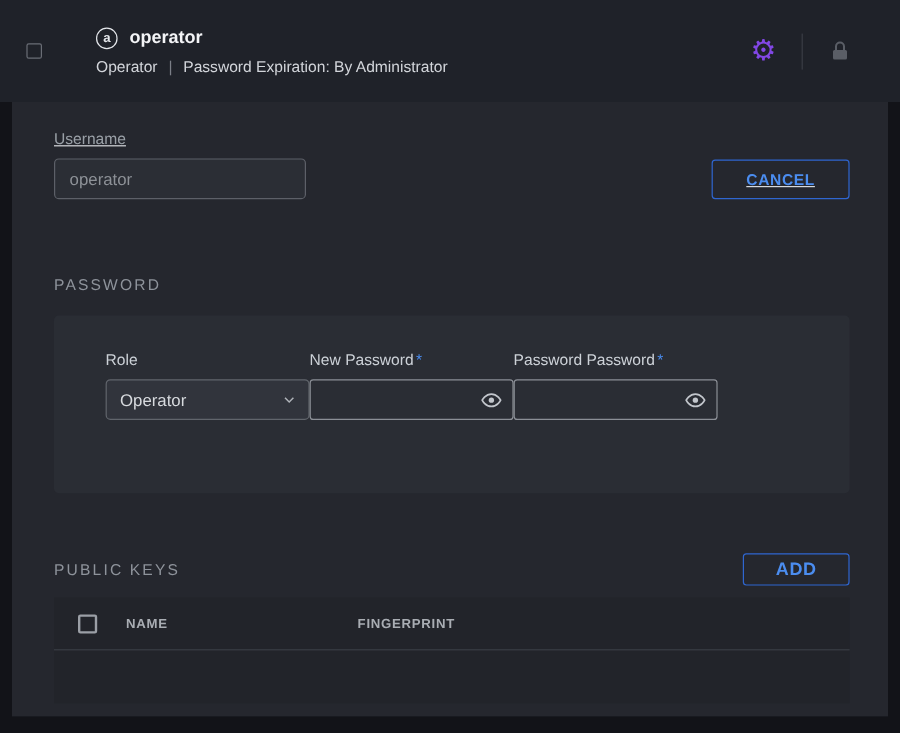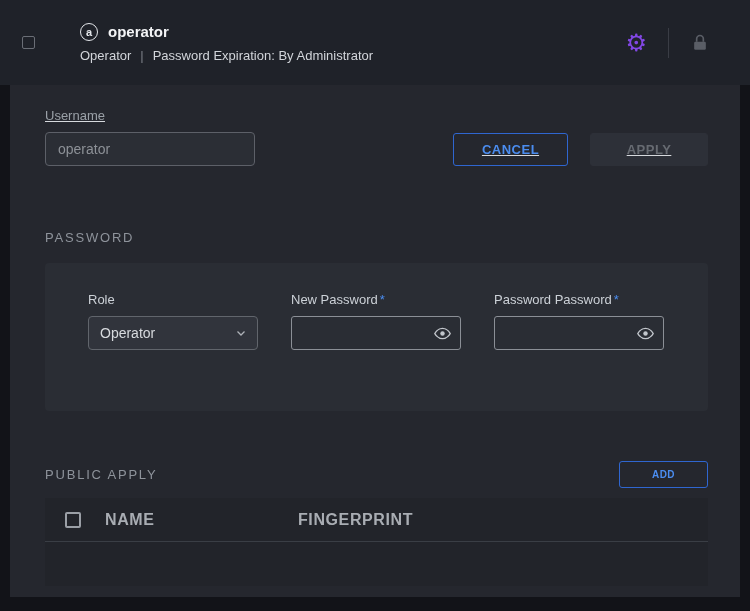--- a/index.html
+++ b/index.html
@@ -96,21 +96,21 @@
     letter-spacing:1.8px;
   }
   .pw-title { margin-top:64px; }
   .pw-panel {
     margin-top:18px;
     height:148px;
     background:#2a2d34;
     border-radius:4px;
     padding:29px 0 0 43px;
   }
-  .fields-row { display:flex; gap:33px; }
+  .fields-row { display:flex; }
   .pfield { display:flex; flex-direction:column; }
   .pfield-label { font-size:13px; color:#ccd1d7; margin-bottom:9px; }
   .req { color:#4b8df0; margin-left:2px; }
   .select-box {
     width:170px; height:34px;
     background:#31343c;
     border:1px solid #61656c;
     border-radius:4px;
     display:flex; align-items:center; justify-content:space-between;
     padding:0 10px 0 11px;
@@ -137,41 +137,41 @@
   .pk-row {
     margin-top:50px;
     display:flex; justify-content:space-between; align-items:center;
   }
   .btn-add {
     width:89px; height:27px;
     background:transparent;
     border:1px solid #2f66d0;
     border-radius:3px;
     color:#4b8df0;
-    font-size:10px; font-weight:bold; letter-spacing:0.5px;
+    font-size:15px; font-weight:bold; letter-spacing:0.5px;
     font-family:"Liberation Sans", sans-serif;
     cursor:pointer;
   }
   .pk-table { margin-top:10px; background:#22242a; }
   .pk-thead {
     height:44px;
     display:flex; align-items:center;
     border-bottom:1px solid #3a3e45;
   }
   .th-check {
     width:16px; height:16px;
     border:2px solid #9b9fa6;
     border-radius:2px;
     margin-left:20px;
     flex:0 0 auto;
     cursor:pointer;
   }
   .th-name { margin-left:24px; width:193px; }
   .th-text {
-    font-size:16px; color:#a9adb3;
+    font-size:11px; color:#a9adb3;
     letter-spacing:0.6px; font-weight:bold;
   }
   .pk-empty-row { height:44px; }
 </style>
 </head>
 <body>
 
 <header class="hdr">
   <span class="hdr-check"></span>
 
@@ -199,21 +199,20 @@
 
 <main class="card">
 
   <div class="uname-row">
     <div>
       <label class="field-label">Username</label>
       <input class="uname-input" type="text" value="operator" style="">
     </div>
     <div class="btns">
       <button class="btn btn-cancel">CANCEL</button>
-      <button class="btn btn-apply">APPLY</button>
     </div>
   </div>
 
   <div class="section-title pw-title">PASSWORD</div>
 
   <div class="pw-panel">
     <div class="fields-row">
 
       <div class="pfield">
         <span class="pfield-label">Role</span>
@@ -248,21 +247,21 @@
             <path d="M12 5.5C5.5 5.5 2.3 12 2.3 12s3.2 6.5 9.7 6.5 9.7-6.5 9.7-6.5S18.5 5.5 12 5.5z" fill="none" stroke="#c2c6cc" stroke-width="1.8"></path>
             <circle cx="12" cy="12" r="2.8" fill="#c2c6cc"></circle>
           </svg>
         </div>
       </div>
 
     </div>
   </div>
 
   <div class="pk-row">
-    <span class="section-title">PUBLIC APPLY</span>
+    <span class="section-title">PUBLIC KEYS</span>
     <button class="btn-add">ADD</button>
   </div>
 
   <div class="pk-table">
     <div class="pk-thead">
       <span class="th-check"></span>
       <span class="th-text th-name">NAME</span>
       <span class="th-text">FINGERPRINT</span>
     </div>
     <div class="pk-empty-row"></div>

